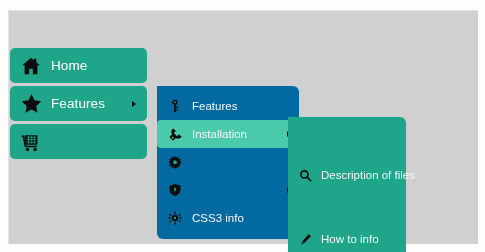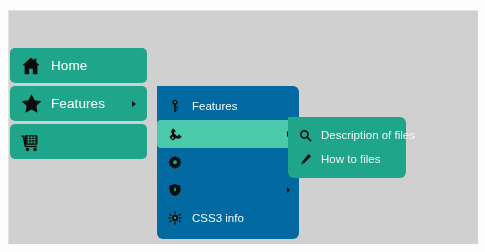--- a/index.html
+++ b/index.html
@@ -151,20 +151,21 @@
     padding: 6px 0 7px 0;
     box-sizing: border-box;
     z-index: 25;
   }
   .l3-item {
     height: 24px;
     display: flex;
     align-items: center;
     padding-left: 10px;
     box-sizing: border-box;
+    margin-top: 40px;
   }
   .l3-icon {
     width: 14px;
     height: 14px;
     flex: 0 0 14px;
     display: flex;
     align-items: center;
     justify-content: center;
     color: #0d0d0d;
   }
@@ -241,20 +242,21 @@
       <span class="l2-label">Features</span>
     </div>
 
     <div class="l2-item active">
       <span class="l2-icon">
         <svg width="15" height="15" viewBox="0 0 24 24" fill="currentColor">
           <path d="M8.4 2.2 A6.3 6.3 0 0 0 6.6 11.4 L3.6 14.4 A2.2 2.2 0 0 0 3.6 17.6 L6.4 20.4 A2.2 2.2 0 0 0 9.6 20.4 L12.6 17.4 A6.3 6.3 0 0 0 21.8 15.6 L17.6 11.4 L14.4 14.6 L9.4 9.6 L12.6 6.4 Z"></path>
           <circle cx="7.6" cy="17.2" r="1.5" fill="#4ac9ab"></circle>
         </svg>
       </span>
+      <span class="l2-label">Installation</span>
       <span class="l2-arrow"></span>
     </div>
 
     <div class="l2-item">
       <span class="l2-icon">
         <svg width="14" height="14" viewBox="0 0 24 24" fill="currentColor">
           <path d="M12 1.5 L14.3 4.1 L17.6 3.1 L18.3 6.5 L21.7 7 L20.7 10.3 L23.2 12.6 L20.6 14.9 L21.6 18.2 L18.2 18.9 L17.7 22.3 L14.4 21.3 L12.1 23.8 L9.8 21.2 L6.5 22.2 L5.8 18.8 L2.4 18.3 L3.4 15 L0.9 12.7 L3.5 10.4 L2.5 7.1 L5.9 6.4 L6.4 3 L9.7 4 Z"></path>
           <circle cx="12" cy="12.6" r="3.4" fill="#1fa68a"></circle>
         </svg>
       </span>
@@ -302,18 +304,18 @@
       <span class="l3-label">Description of files</span>
     </div>
 
     <div class="l3-item">
       <span class="l3-icon">
         <svg width="13" height="13" viewBox="0 0 24 24" fill="currentColor">
           <path d="M17.8 1.8 L22.2 6.2 L9.4 19 L4 21 L6 15.6 Z"></path>
           <path d="M4.6 19.4 L5.6 16.8 L7.2 18.4 Z" fill="#1fa68a"></path>
         </svg>
       </span>
-      <span class="l3-label">How to files</span>
+      <span class="l3-label">How to info</span>
     </div>
 
   </div>
 
 </div>
 
 </body></html>

